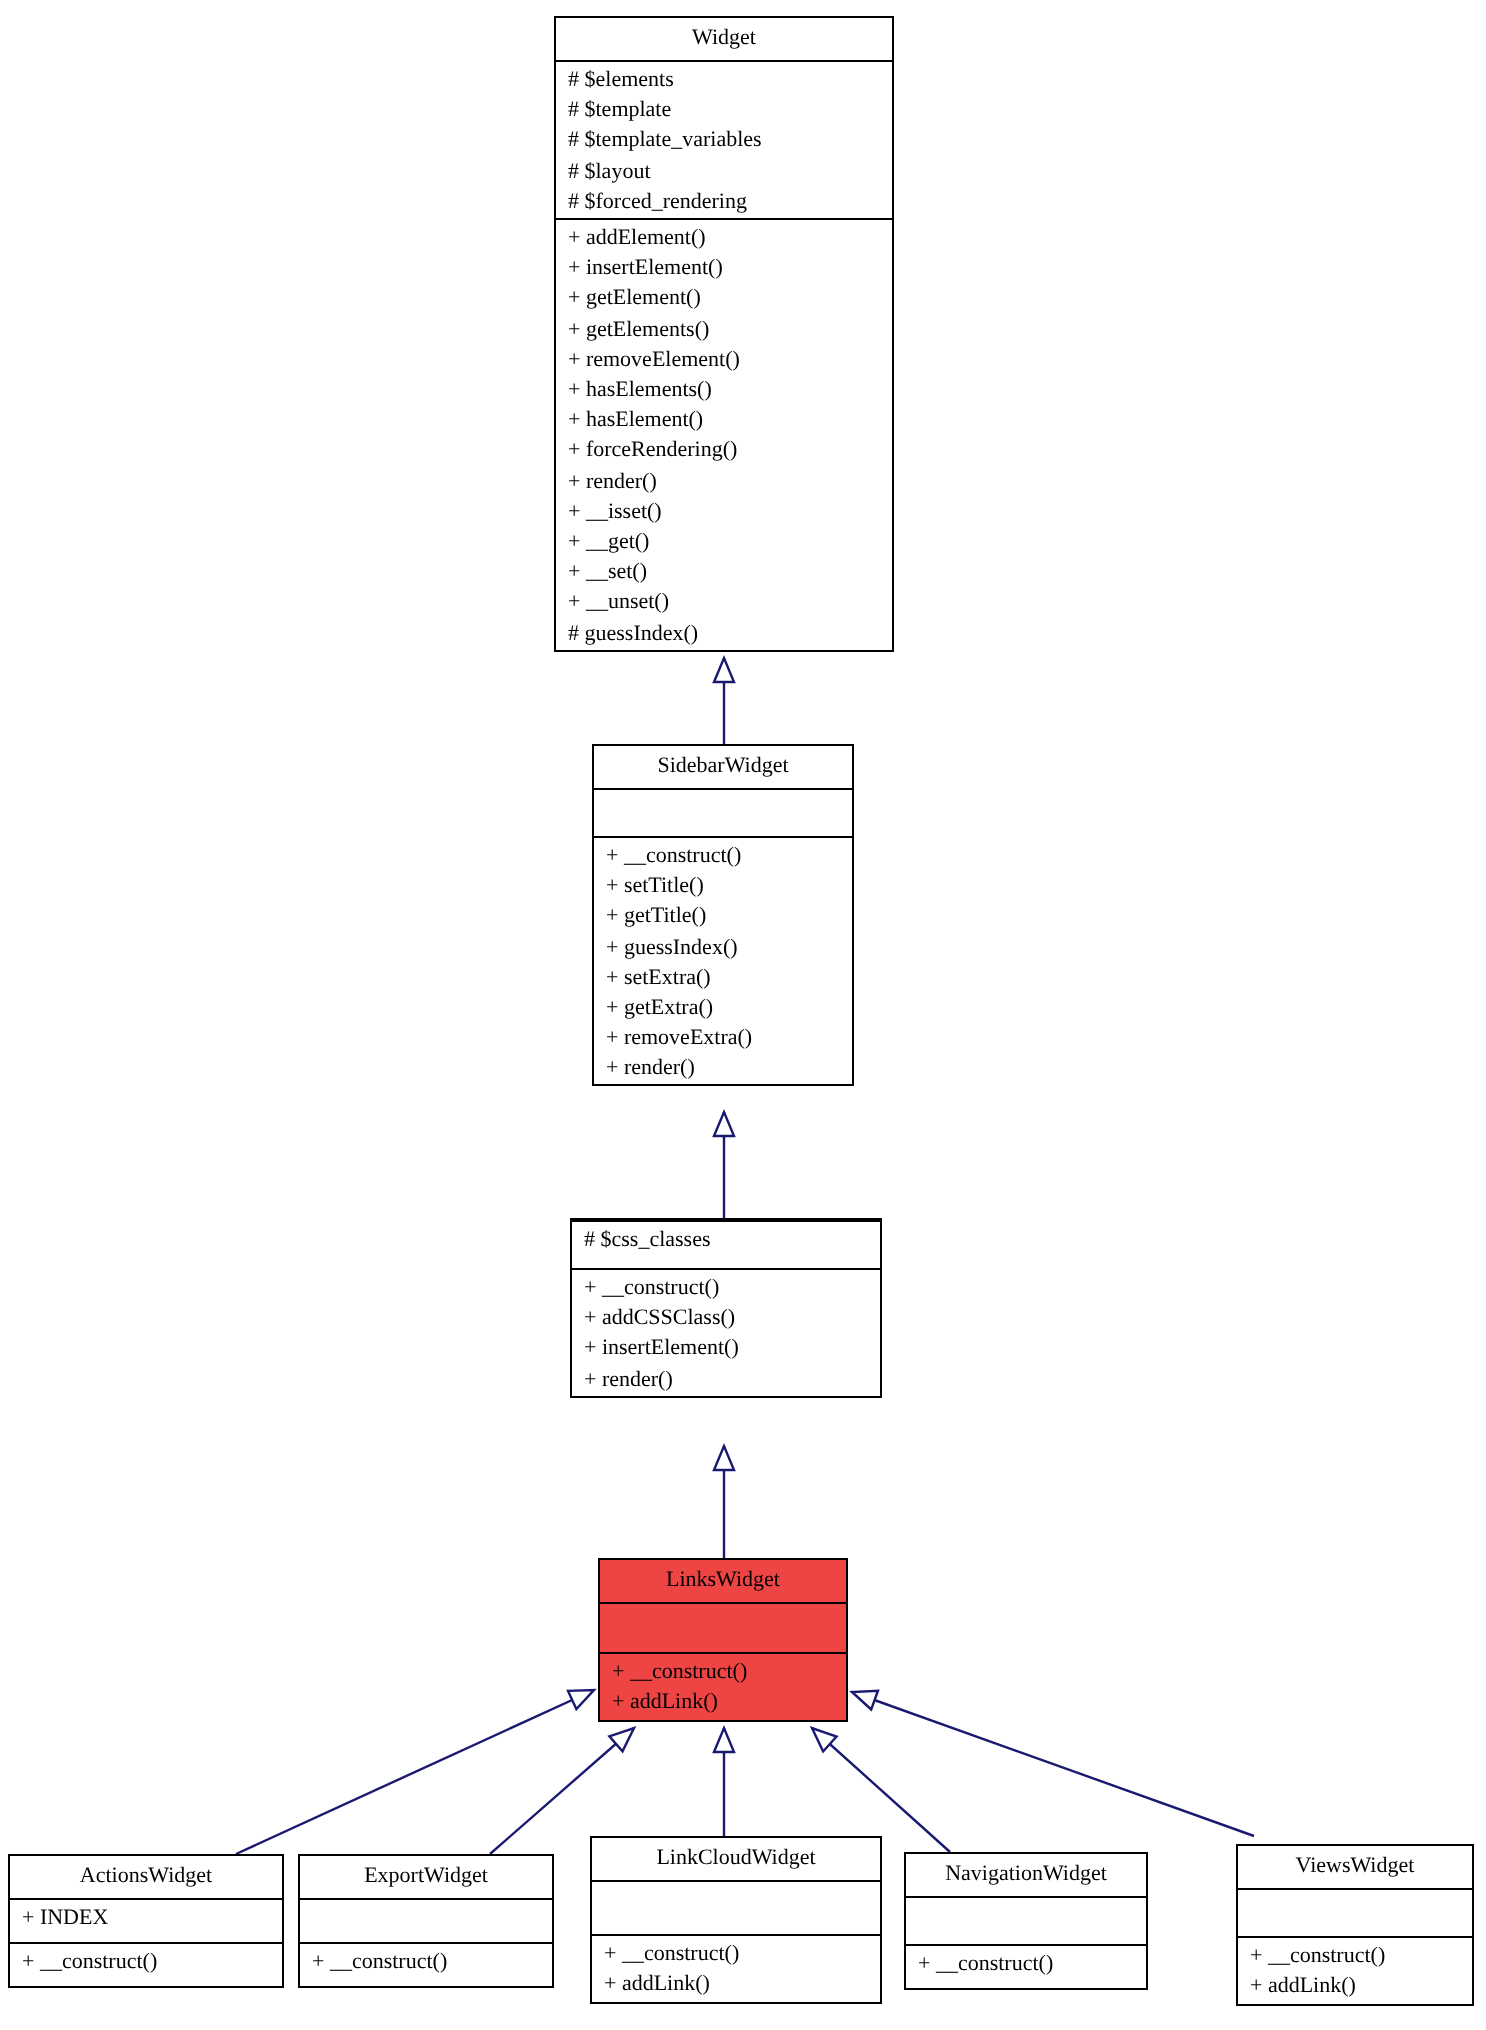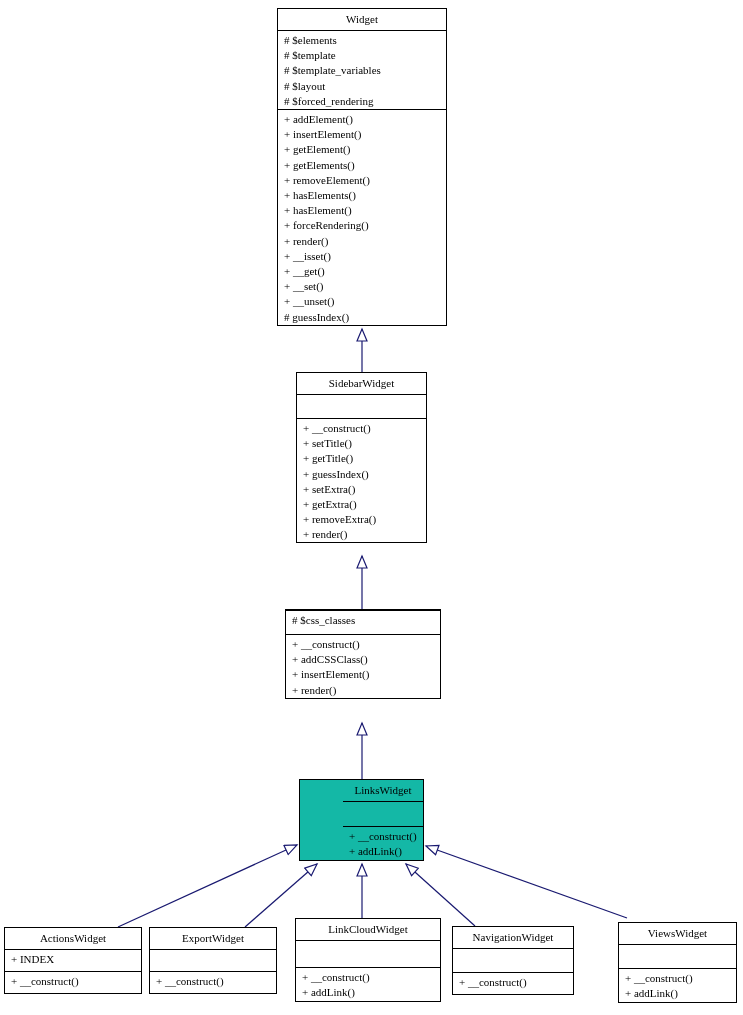--- a/index.html
+++ b/index.html
@@ -30,21 +30,21 @@
     border-top:1px solid #000000;
     box-sizing:border-box;
     padding:2px 0 0 6px;
     overflow:hidden;
   }
   .mline{
     line-height:15.2px;
     white-space:nowrap;
   }
   
-  #box-links{background:#14b8a6;padding-left:43px;}
+  #box-links{background:#ef4444;}
 
   
   #box-widget{left:277px;top:8px;width:170px;}
   #box-widget .attrs{height:79px}
   #box-widget .methods{height:216px}
 
   #box-sidebar{left:296px;top:372px;width:131px;}
   #box-sidebar .attrs{height:24px}
   #box-sidebar .methods{height:124px}
 

